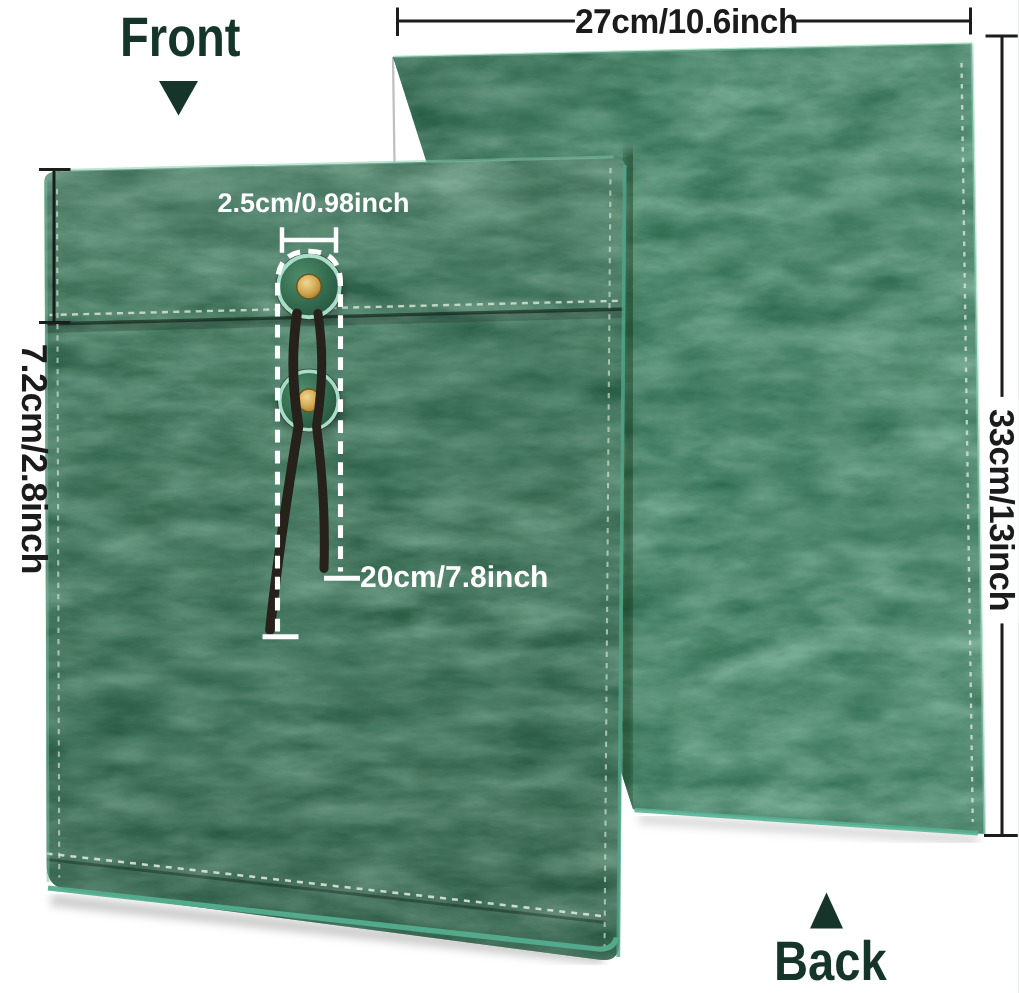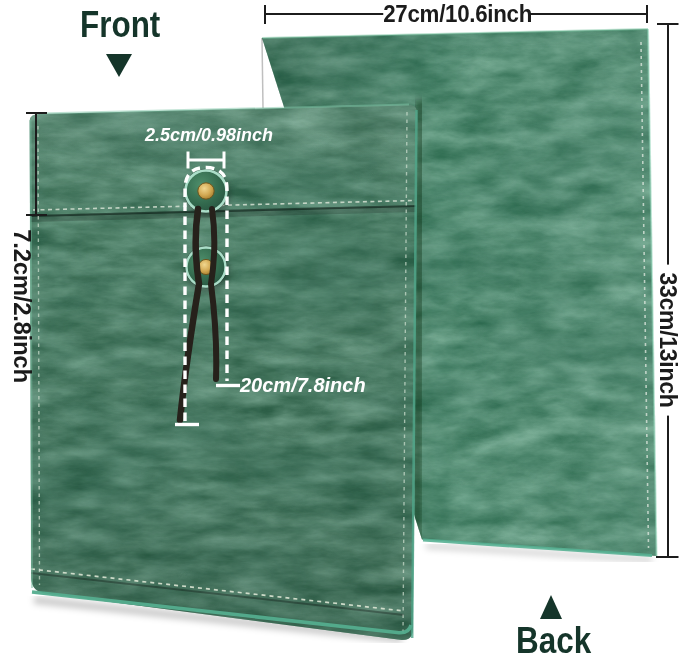--- a/index.html
+++ b/index.html
@@ -15,21 +15,21 @@
   }
   #front-label{left:80px;top:4px;}
   #back-label{left:516px;top:620px;}
   .tri{position:absolute;width:0;height:0;}
   #front-arrow{left:106px;top:54px;border-left:13px solid transparent;border-right:13px solid transparent;border-top:23px solid #15352a;}
   #back-arrow{left:540px;top:595px;border-left:11px solid transparent;border-right:11px solid transparent;border-bottom:24px solid #15352a;}
   .dim{position:absolute;color:#1b1b1b;font-weight:600;font-size:23px;letter-spacing:-0.3px;white-space:nowrap;line-height:1.15;}
   #dim-top{left:381px;top:1px;width:150px;text-align:center;background:#fff;transform:scaleX(.97);}
   #dim-right{left:668px;top:340px;transform:translate(-50%,-50%) rotate(90deg);background:#fff;padding:0 8px;}
   #dim-left{left:22px;top:306px;transform:translate(-50%,-50%) rotate(90deg);font-size:24px;}
-  .ann{position:absolute;color:#ffffff;font-weight:600;white-space:nowrap;line-height:1.1;font-style:italic;}
+  .ann{position:absolute;color:#ffffff;font-weight:600;white-space:nowrap;line-height:1.1;}
   #ann-gap{left:209px;top:126px;transform:translateX(-50%);font-size:18px;}
   #ann-string{left:240px;top:374px;font-size:20px;text-align:center;}
 </style>
 </head>
 <body>
 
 <div class="scene">
 
   <svg class="artwork" width="679" height="662" viewBox="0 0 679 662">
     <defs>

